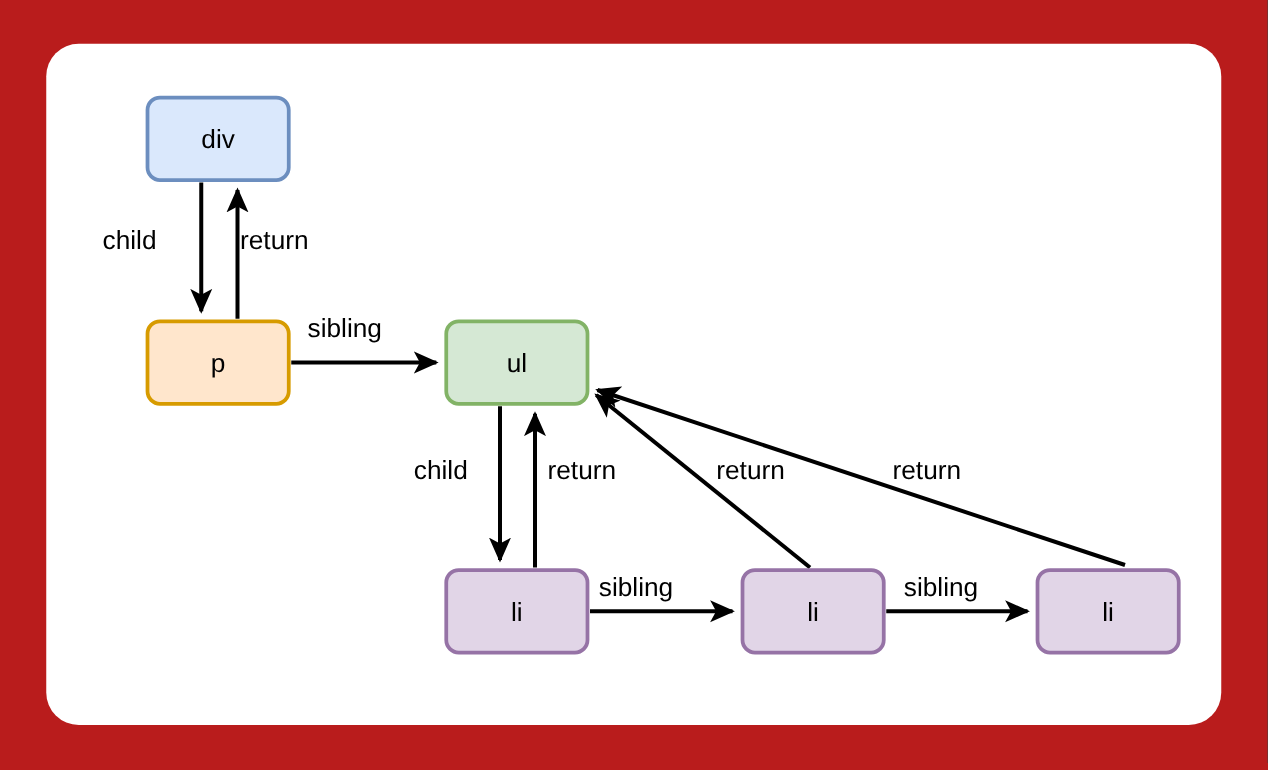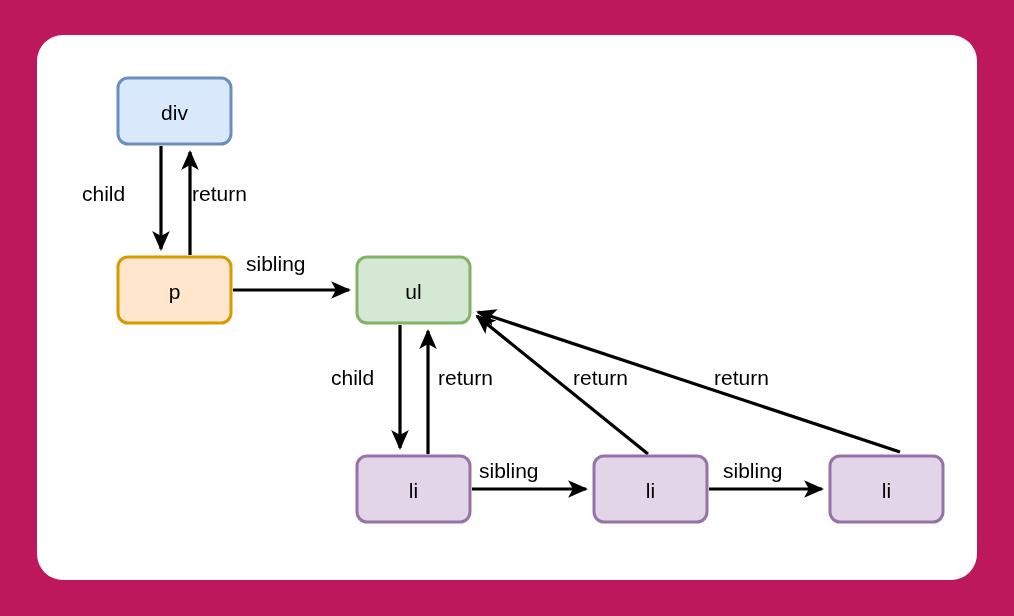--- a/index.html
+++ b/index.html
@@ -10,21 +10,21 @@
   body {
     width: 1014px;
     height: 616px;
     overflow: hidden;
     font-family: "Liberation Sans", sans-serif;
   }
   #canvas {
     position: relative;
     width: 1014px;
     height: 616px;
-    background: #be185d;
+    background: #b91c1c;
   }
   #card {
     position: absolute;
     left: 37px;
     top: 35px;
     width: 940px;
     height: 545px;
     background: #ffffff;
     border-radius: 26px;
   }

